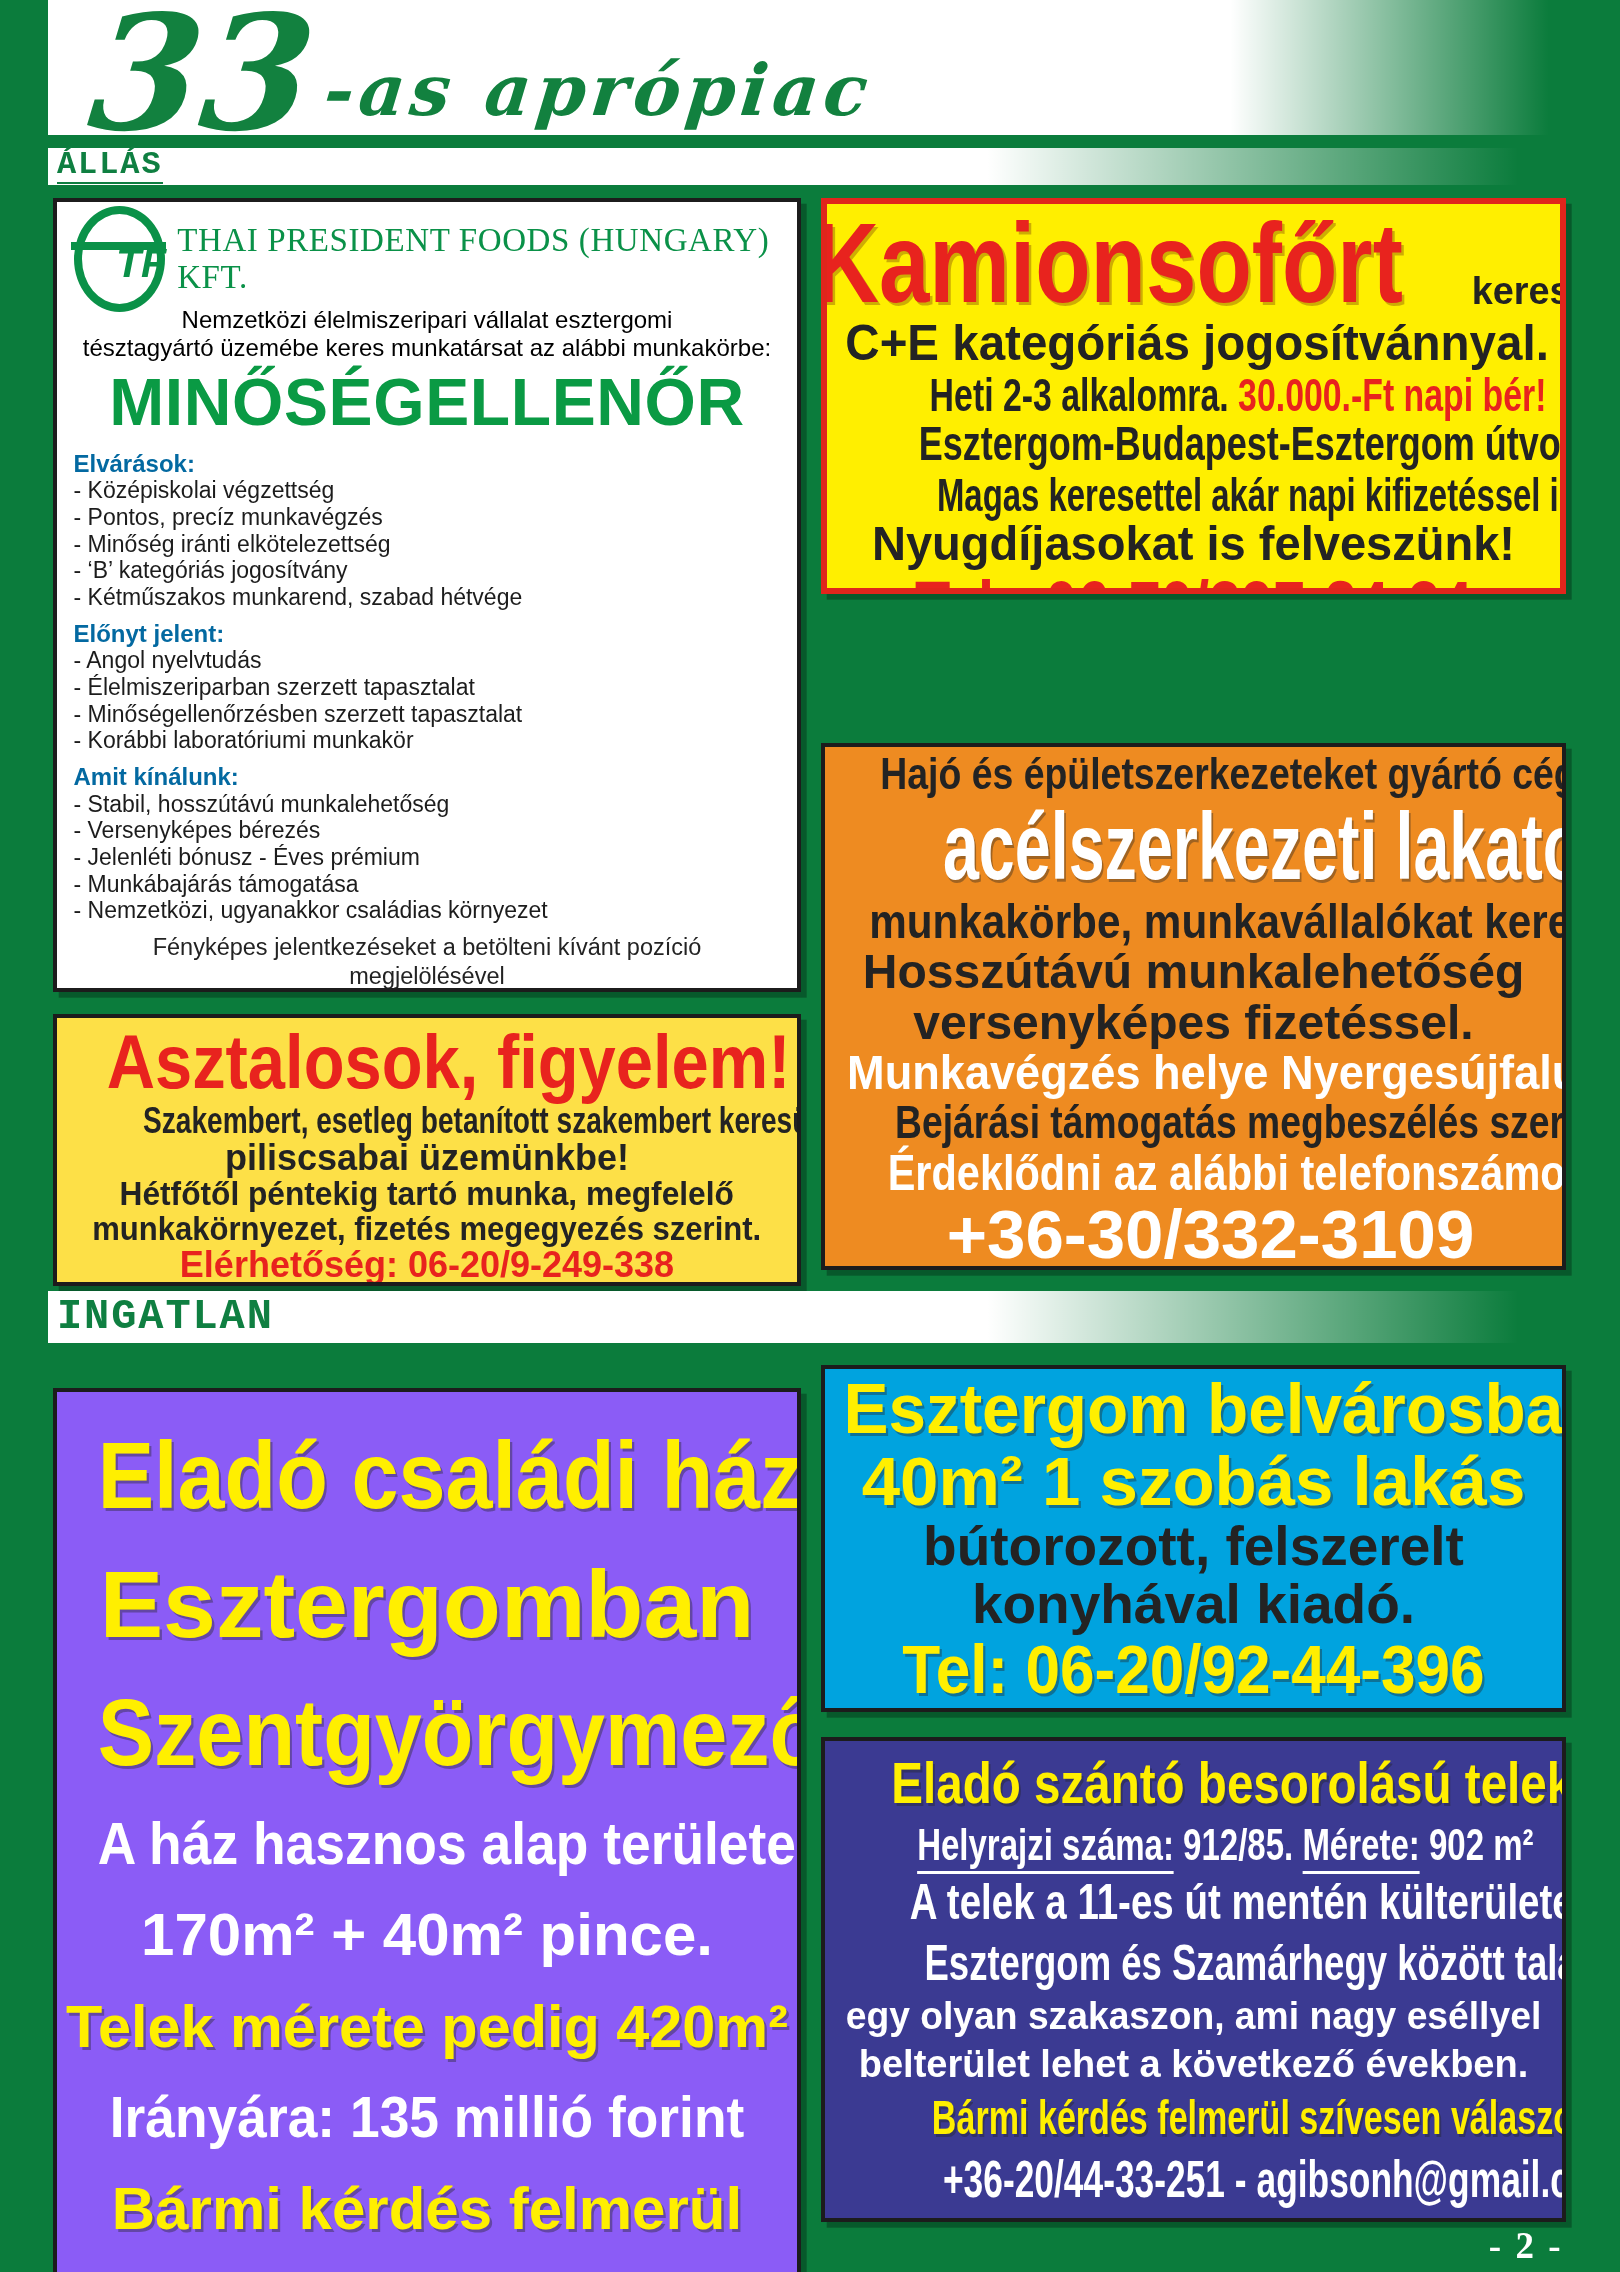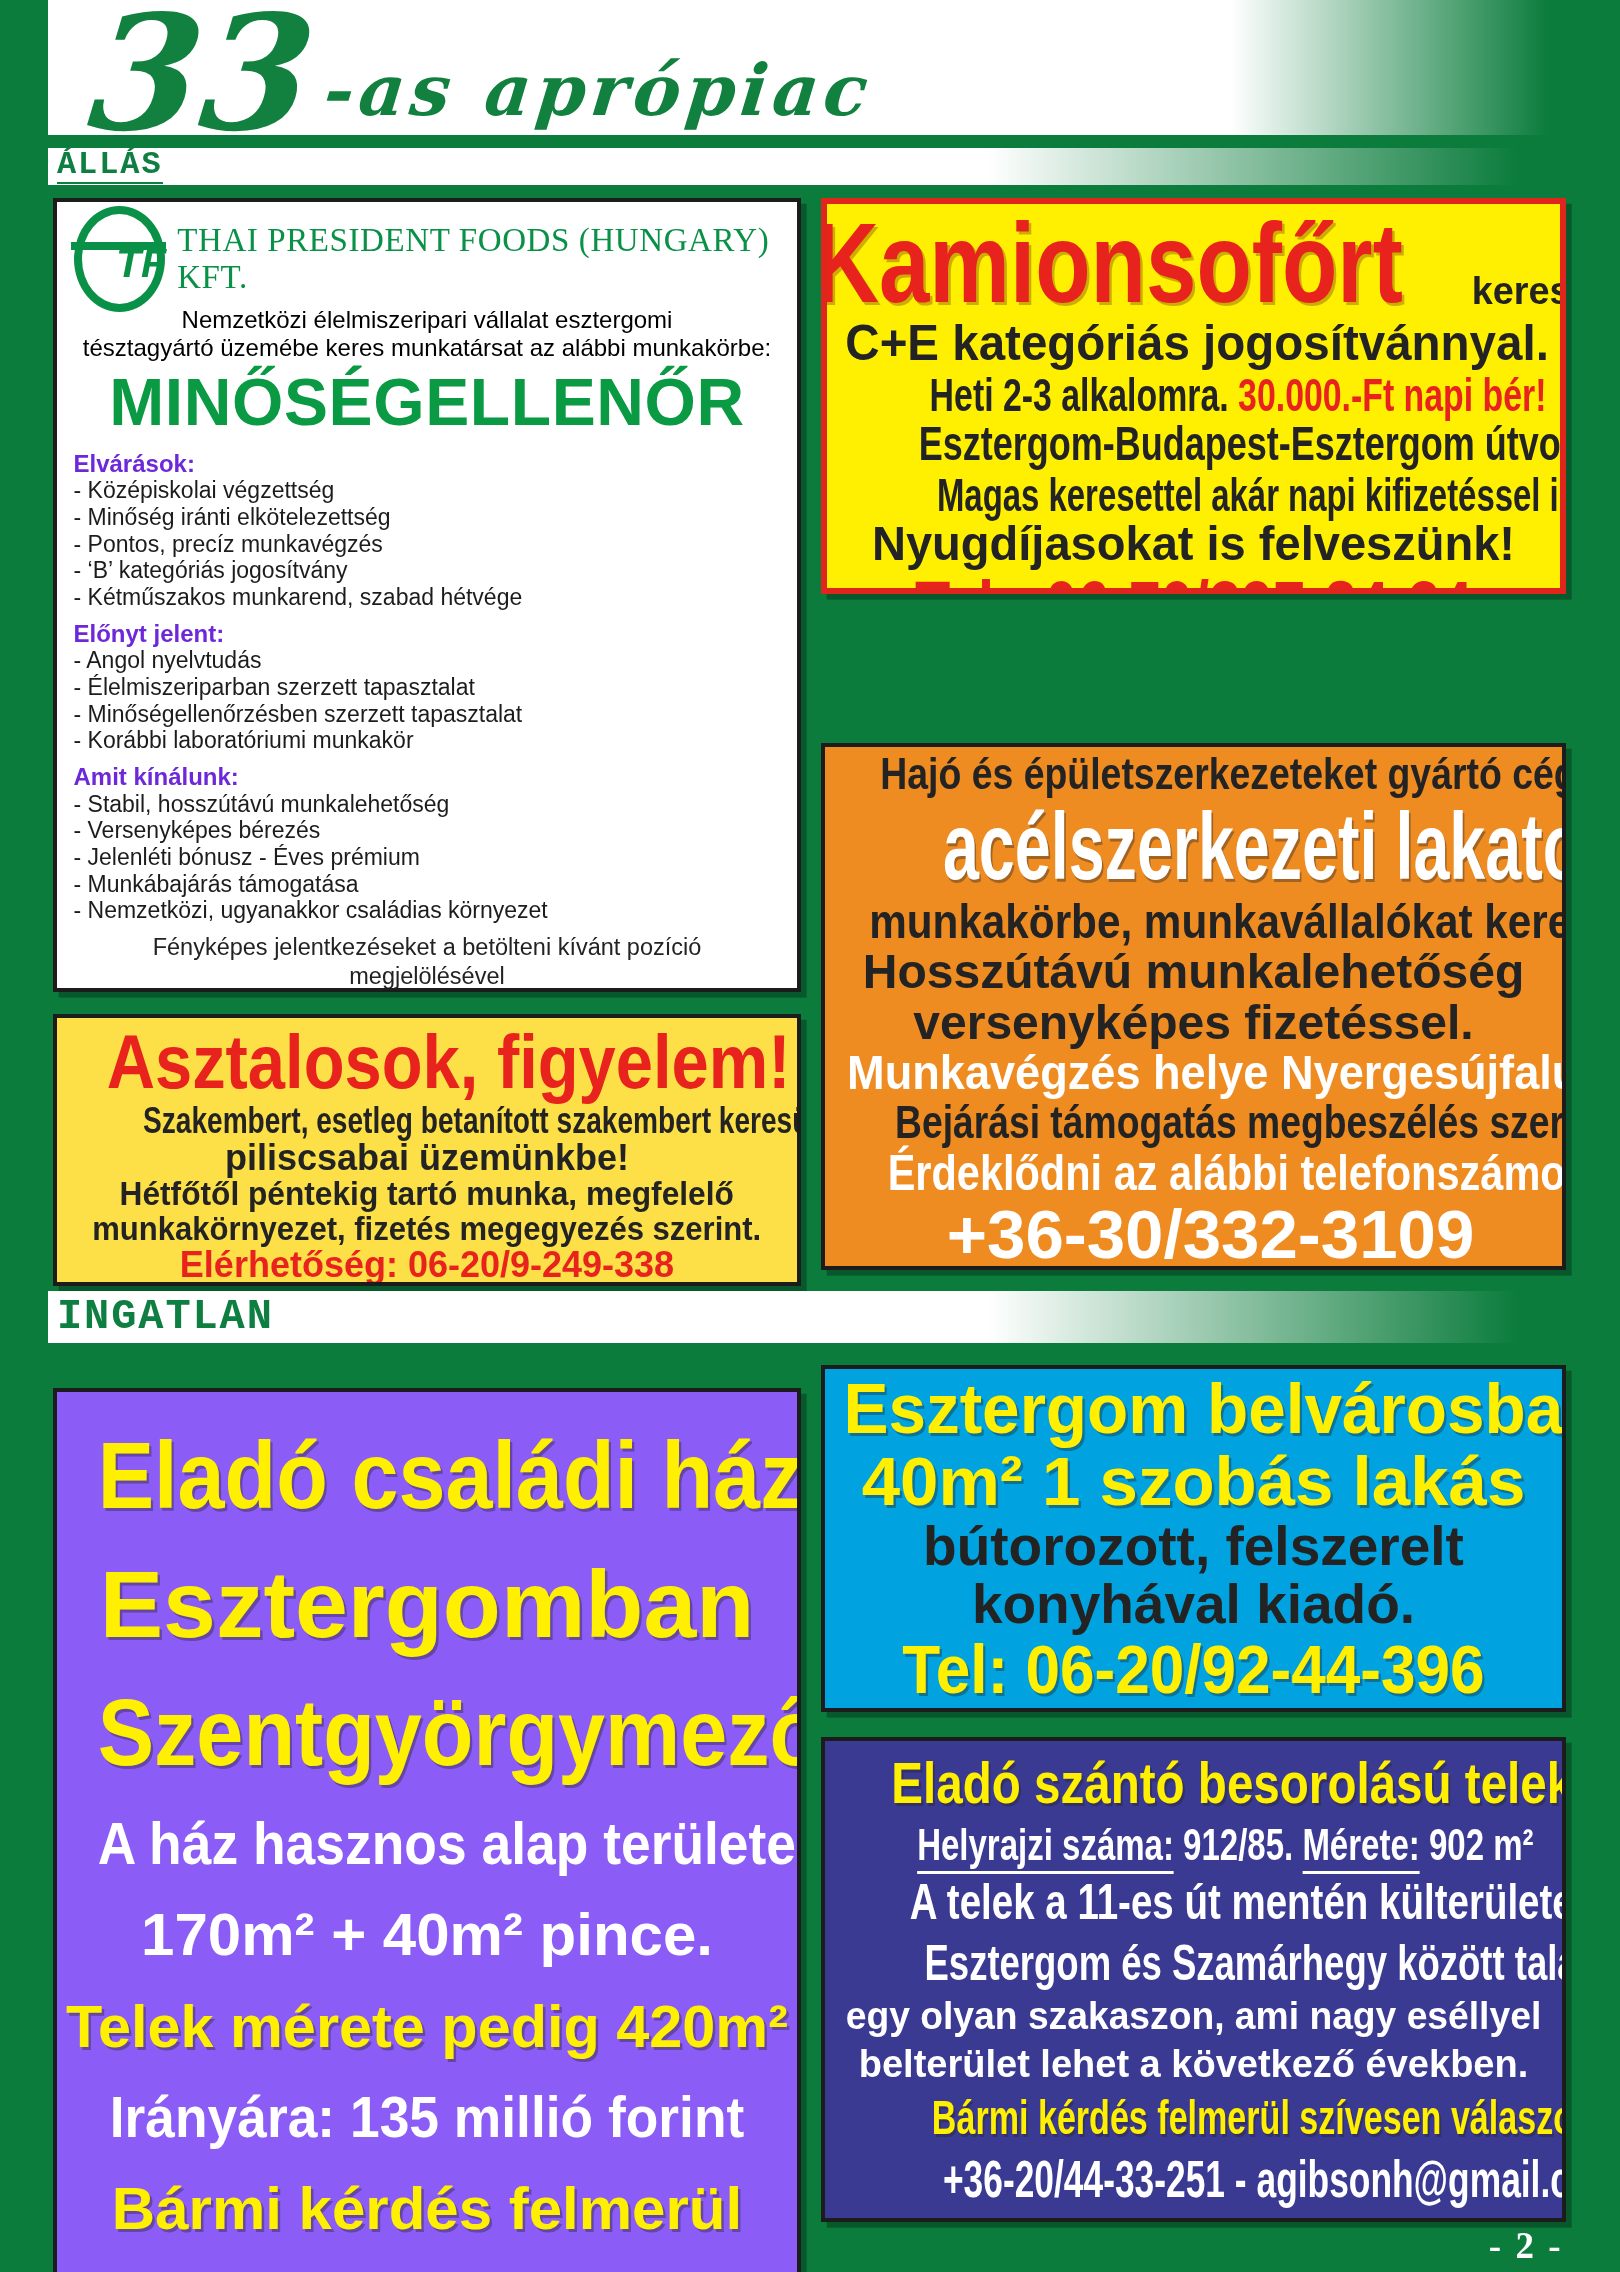--- a/index.html
+++ b/index.html
@@ -41,21 +41,21 @@
   .thai-head{display:flex;align-items:center;justify-content:center;height:95px;}
   .tf-logo{position:relative;width:75px;height:90px;border:8.3px solid #0a9148;border-radius:50%;
     display:flex;align-items:center;justify-content:center;flex:0 0 auto;}
   .tf-logo .bar{position:absolute;left:-10.2px;width:95px;height:8.3px;top:28px;background:#0a9148;}
   .tf-logo .tf{font-size:41px;font-weight:bold;font-style:italic;color:#0a9148;margin-top:9px;margin-left:44px;}
   .thai-company{font-family:"Liberation Serif",serif;color:#0a9148;font-size:33px;
     padding-left:12.7px;letter-spacing:0.6px;}
   .thai-intro{text-align:center;font-size:24px;color:#000000;line-height:1.18;}
   .thai-pos{text-align:center;color:#0a9a44;font-weight:bold;font-size:66px;line-height:1.05;
     letter-spacing:0.6px;margin:5.1px 0 3.8px 0;}
-  .thai-sec-title{font-weight:bold;font-size:24px;color:#6d28d9;margin-top:9px;line-height:1.15;}
+  .thai-sec-title{font-weight:bold;font-size:24px;color:#0369a1;margin-top:9px;line-height:1.15;}
   .thai-item{font-size:23px;color:#1c1c1c;line-height:1.16;}
   .thai-foot{text-align:center;font-size:23.5px;color:#232323;margin-top:9px;line-height:1.22;}
 
   
   .asztalos{left:53px;top:1014px;width:748px;height:272px;background:#fde047;
     border:4.4px solid #1c1c1c;padding:3.8px 6.3px;}
 
   
   .kamion{left:821px;top:198px;width:745px;height:396px;background:#ffef00;
     border:6.3px solid #e0251c;padding:5.1px 0;}
@@ -107,22 +107,22 @@
         <span class="tf">TF</span>
       </div>
       <div class="thai-company">THAI PRESIDENT FOODS (HUNGARY) KFT.</div>
     </div>
     <div class="thai-intro">Nemzetközi élelmiszeripari vállalat esztergomi</div>
     <div class="thai-intro">tésztagyártó üzemébe keres munkatársat az alábbi munkakörbe:</div>
     <div class="thai-pos">MINŐSÉGELLENŐR</div>
 
     <div class="thai-sec-title">Elvárások:</div>
     <div class="thai-item">- Középiskolai végzettség</div>
+    <div class="thai-item">- Pontos, precíz munkavégzés</div>
     <div class="thai-item">- Minőség iránti elkötelezettség</div>
-    <div class="thai-item">- Pontos, precíz munkavégzés</div>
     <div class="thai-item">- ‘B’ kategóriás jogosítvány</div>
     <div class="thai-item">- Kétműszakos munkarend, szabad hétvége</div>
 
     <div class="thai-sec-title">Előnyt jelent:</div>
     <div class="thai-item">- Angol nyelvtudás</div>
     <div class="thai-item">- Élelmiszeriparban szerzett tapasztalat</div>
     <div class="thai-item">- Minőségellenőrzésben szerzett tapasztalat</div>
     <div class="thai-item">- Korábbi laboratóriumi munkakör</div>
 
     <div class="thai-sec-title">Amit kínálunk:</div>

